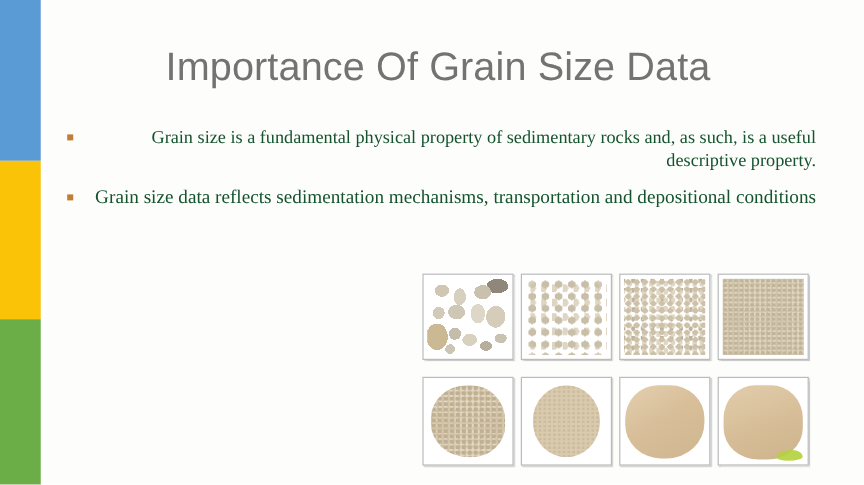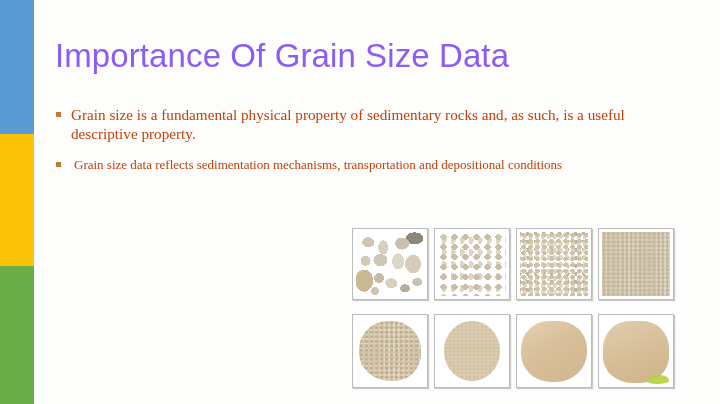--- a/index.html
+++ b/index.html
@@ -39,53 +39,55 @@
   
   .title {
     position: absolute;
     left: 55px;
     top: 36px;
     width: 620px;
     font-family: "Liberation Sans", sans-serif;
     font-size: 33px;
     font-weight: 400;
     letter-spacing: 0.1px;
-    color: #8b5cf6;
+    color: #737373;
     line-height: 40px;
     white-space: nowrap;
+    text-align: center;
   }
 
   
   .bullets {
     position: absolute;
     left: 55px;
     top: 106px;
     width: 625px;
   }
   .bullet {
     position: relative;
     padding-left: 16px;
     font-family: "Liberation Serif", serif;
     font-size: 15.2px;
     line-height: 18.5px;
-    color: #c2410c;
+    color: #14532d;
     margin-bottom: 9px;
+    text-align: right;
   }
   .bullet .marker {
     position: absolute;
     left: 1px;
     top: 6px;
     width: 5px;
     height: 5px;
     background: #c07d33;
     display: block;
   }
   .bullet .btext { display: block; }
   .bullet-3 {
-    font-size: 13px;
+    font-size: 16px;
     line-height: 26px;
   }
   .bullet-3 .marker { top: 10px; }
   .bullet-3 .btext { padding-left: 3px; }
 
   
   .grid {
     position: absolute;
     left: 352px;
     top: 228px;

